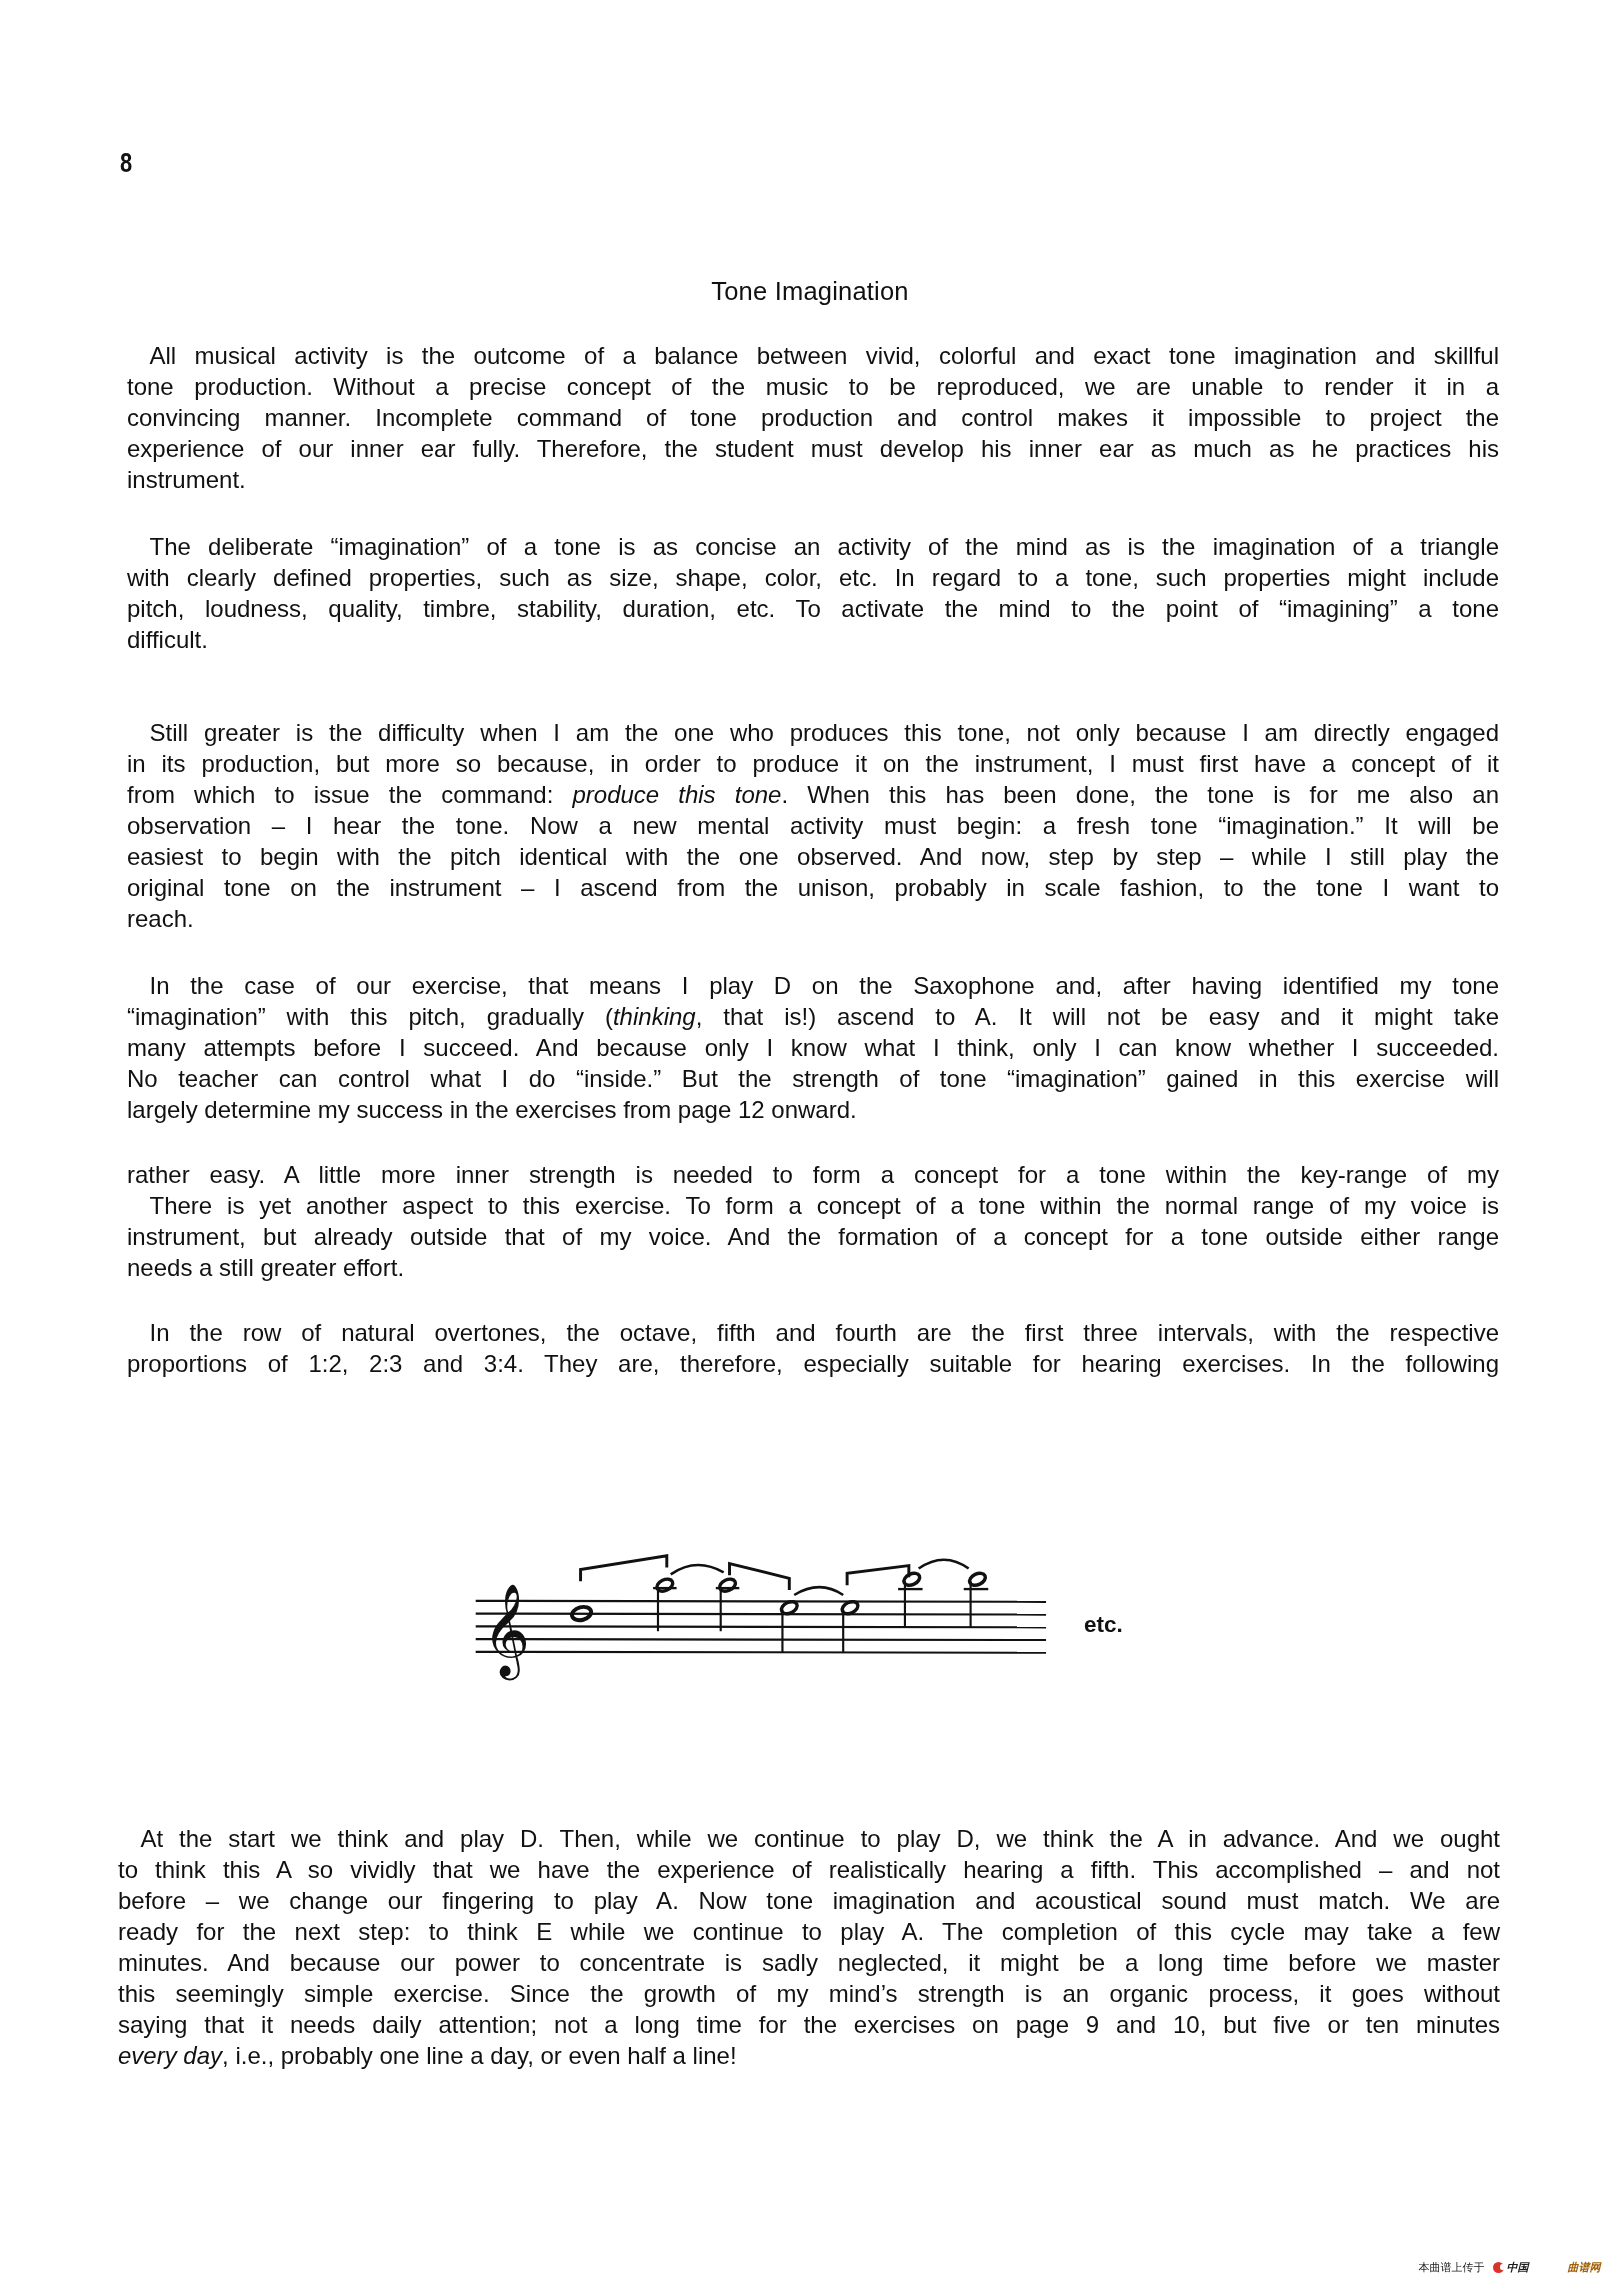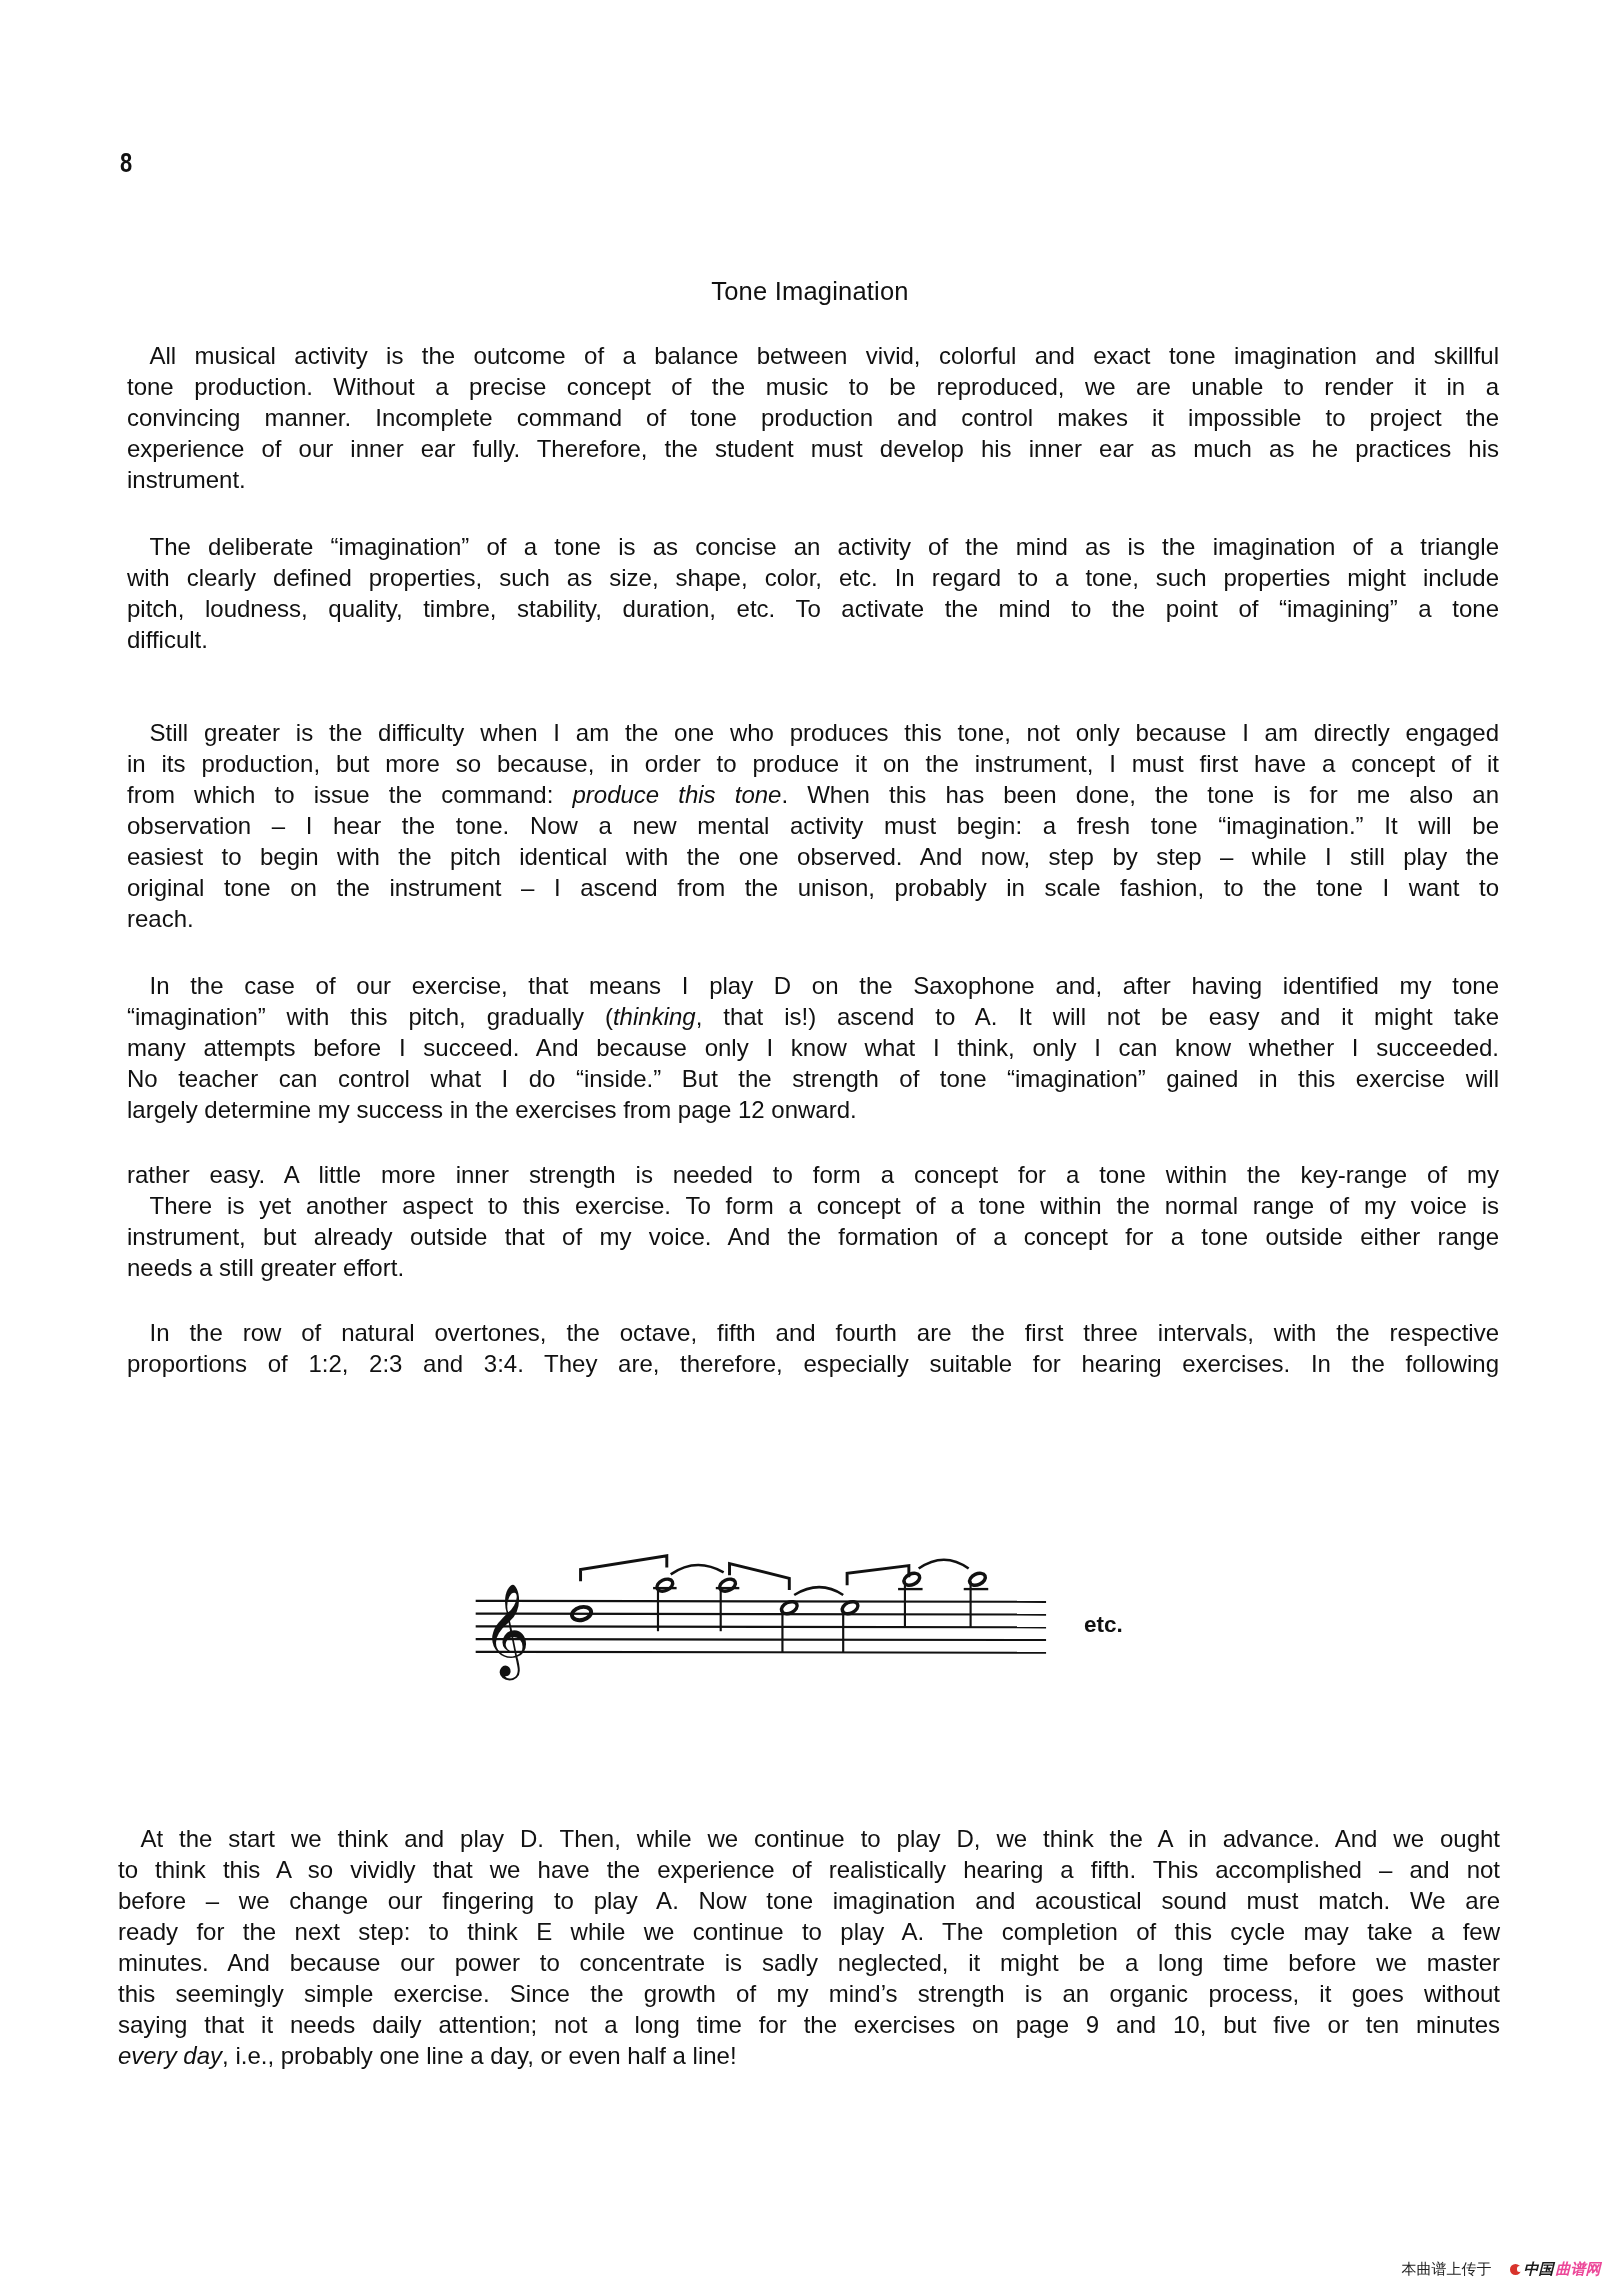--- a/index.html
+++ b/index.html
@@ -12,27 +12,27 @@
   .para { position: absolute; left: 127px; width: 1372px; font-size: 24px; line-height: 31px; }
   .para.wide { left: 118px; width: 1382px; }
   .line { display: block; text-align: justify; text-align-last: justify; white-space: nowrap; height: 31px; overflow: visible; }
   .line.first { padding-left: 22.5px; }
   .line.last { text-align-last: left; }
   .line .fit { display: inline-block; width: 100%; text-align: justify; text-align-last: justify; white-space: normal; }
   .line.last .fit { text-align-last: left; }
   em { font-style: italic; }
   .notation { position: absolute; left: 461px; top: 1539px; width: 686px; height: 157px; }
   .etc { position: absolute; left: 1084px; top: 1612px; font-size: 22.5px; font-weight: bold; }
-  .watermark { position: absolute; right: 19.6px; top: 2260px; font-size: 15px; color: #222;
-               font-family: "DejaVu Sans", sans-serif; display: flex; align-items: center; gap: 18px; }
+  .watermark { position: absolute; right: 19.6px; top: 2260px; font-size: 11px; color: #222;
+               font-family: "DejaVu Sans", sans-serif; display: flex; align-items: center; gap: 8px; }
   .wm-logo { display: inline-flex; align-items: center; gap: 2px; }
   .wm-c { width: 11.8px; height: 11.8px; border-radius: 50%; background: #d8342c; position: relative; }
   .wm-c::after { content: ""; position: absolute; right: -1px; top: 2.9px; width: 5.9px; height: 5.9px; background: #fff; border-radius: 50%; }
   .wm-brand-a { font-weight: bold; font-style: italic; color: #1a1a1a; }
-  .wm-brand-b { font-weight: bold; font-style: italic; color: #ec4899; }
+  .wm-brand-b { font-weight: bold; font-style: italic; color: #a16207; margin-left: 37px; }
 </style>
 </head>
 <body>
 
 <div class="page-number">8</div>
 <div class="title">Tone Imagination</div>
 
 <div class="para" style="top:340px">
   <span class="line first"><span class="fit">All musical activity is the outcome of a balance between vivid, colorful and exact tone imagination and skillful</span></span>
   <span class="line"><span class="fit">tone production. Without a precise concept of the music to be reproduced, we are unable to render it in a</span></span>

